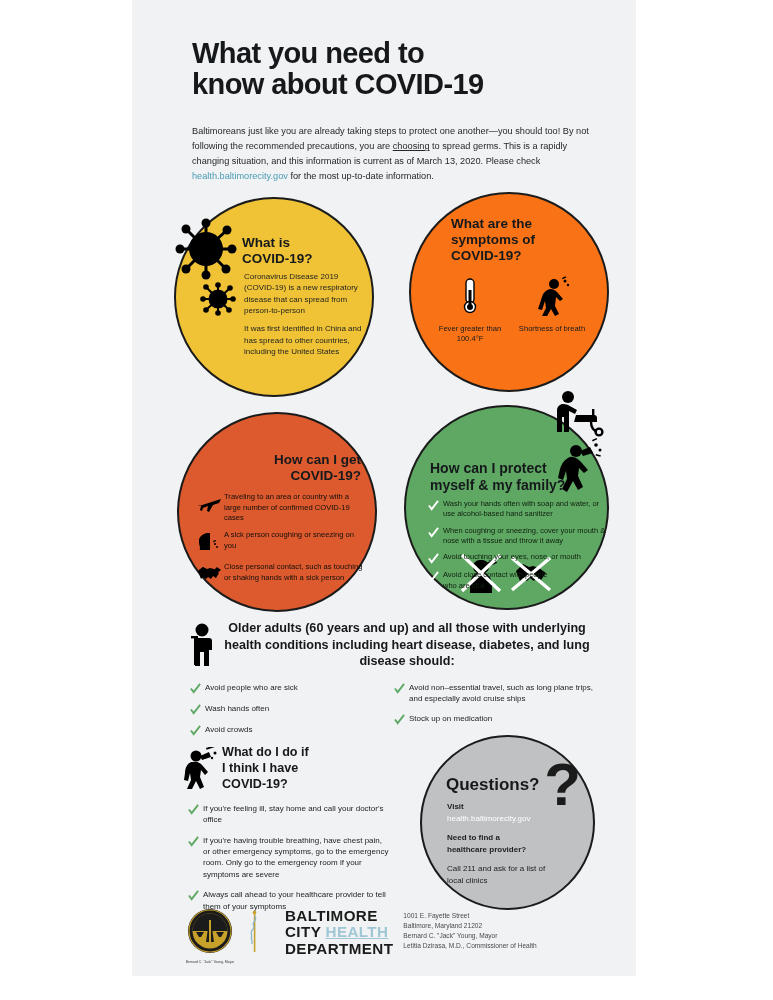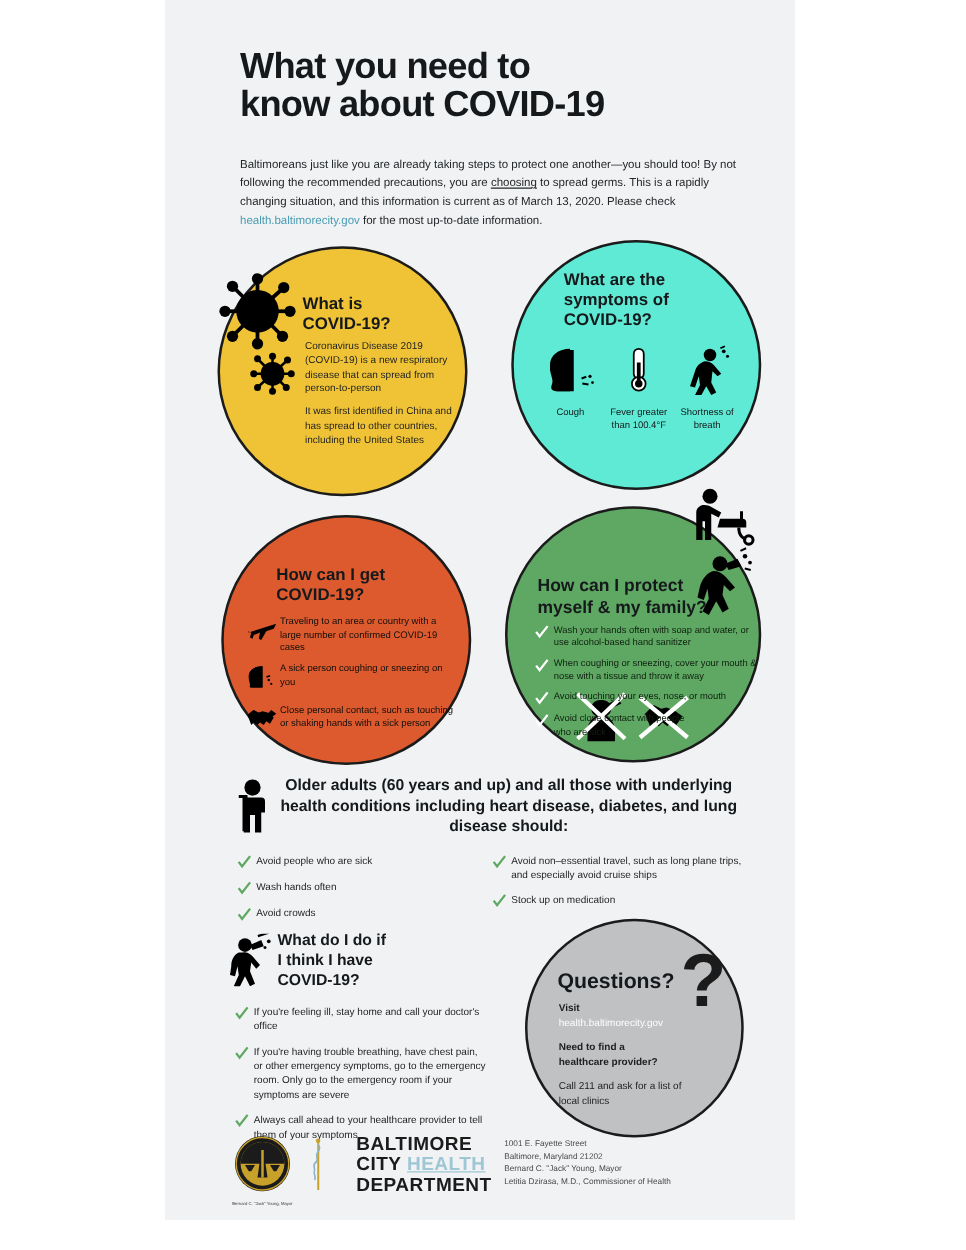--- a/index.html
+++ b/index.html
@@ -22,41 +22,41 @@
   }
   .intro u{text-decoration:underline;}
   .lnk{color:#4a9cb5;}
   
   .circle{
     position:absolute;border-radius:50%;
     border:2px solid #1b1b1b;
     box-sizing:border-box;
   }
   .c-yellow{left:42px;top:197px;width:200px;height:200px;background:#f0c337;}
-  .c-teal{left:277px;top:192px;width:200px;height:200px;background:#5eead4;}
+  .c-teal{left:277px;top:192px;width:200px;height:200px;background:#f97316;}
   .c-orange{left:45px;top:412px;width:200px;height:200px;background:#dc5a2d;}
   .c-green{left:272px;top:405px;width:205px;height:205px;background:#5ea863;}
 
   .ctitle{
     font-weight:bold;color:#16191c;font-size:13.5px;line-height:1.2;
     position:absolute;
   }
   .cbody{position:absolute;font-size:8px;line-height:1.42;color:#1d1f20;}
   .cbody p{margin:0 0 7px 0;}
 
   
   .c-yellow .ctitle{left:66px;top:36px;}
   .c-yellow .cbody{left:68px;top:72px;width:122px;}
   
   .c-teal .ctitle{left:40px;top:22px;width:140px;}
   .c-teal .sym-row{position:absolute;left:18px;top:82px;width:164px;display:flex;}
   .c-teal .sym{flex:1;text-align:center;}
   .c-teal .sym .lbl{font-size:7.6px;line-height:1.35;color:#16191c;margin-top:4px;}
   
-  .c-orange .ctitle{left:42px;top:38px;width:140px;}
+  .c-orange .ctitle{left:42px;top:38px;width:140px;text-align:right;}
   .c-orange .rows{position:absolute;left:17px;top:78px;width:170px;}
   .c-orange .row{display:flex;align-items:flex-start;margin-bottom:6px;}
   .c-orange .row .ico{width:28px;flex:0 0 28px;text-align:center;padding-top:2px;}
   .c-orange .row .txt{font-size:7.6px;line-height:1.4;color:#130f0d;}
   
   .c-green .ctitle{left:24px;top:53px;width:165px;font-size:14px;}
   .c-green .bullets{position:absolute;left:22px;top:92px;width:178px;}
   .c-green .b{display:flex;align-items:flex-start;margin-bottom:6px;}
   .c-green .b .txt{font-size:7.5px;line-height:1.38;color:#10200f;}
 
@@ -180,33 +180,20 @@
   </div>
 
   <div class="circle c-teal">
     <div class="ctitle">
       <span>What are the</span><br>
       <span>symptoms of</span><br>
       <span>COVID-19?</span>
     </div>
     <div class="sym-row">
       <div class="sym">
-        <svg width="44" height="40" viewBox="0 0 44 40">
-          <path d="M22 4c-9 0-16 6-16 14 0 5 2 8 2 11 0 2-1 3-1 5 0 2 2 3 5 3h13V4z" fill="#000"></path>
-          <path d="M6 16c0-8 7-13 16-13v34H12c-2 0-3-1-3-2 0-2 1-3 1-5 0-3-4-7-4-14z" fill="#000"></path>
-          <g fill="#000">
-            <rect x="31" y="26" width="4" height="1.6" transform="rotate(-20 31 26)"></rect>
-            <rect x="32" y="30" width="5" height="1.6" transform="rotate(10 32 30)"></rect>
-            <circle cx="38" cy="25" r="1.3"></circle>
-              <circle cx="40" cy="30" r="1.1"></circle>
-          </g>
-        </svg>
-        <div class="lbl">Cough</div>
-      </div>
-      <div class="sym">
         <svg width="22" height="40" viewBox="0 0 22 40">
           <rect x="7" y="3" width="8" height="24" rx="4" fill="#fff" stroke="#000" stroke-width="1.4"></rect>
           <circle cx="11" cy="31" r="5.5" fill="#fff" stroke="#000" stroke-width="1.4"></circle>
           <circle cx="11" cy="31" r="3" fill="#000"></circle>
           <rect x="9.5" y="14" width="3" height="15" fill="#000"></rect>
         </svg>
         <div class="lbl">Fever greater than 100.4°F</div>
       </div>
       <div class="sym">
         <svg width="40" height="40" viewBox="0 0 40 40">

